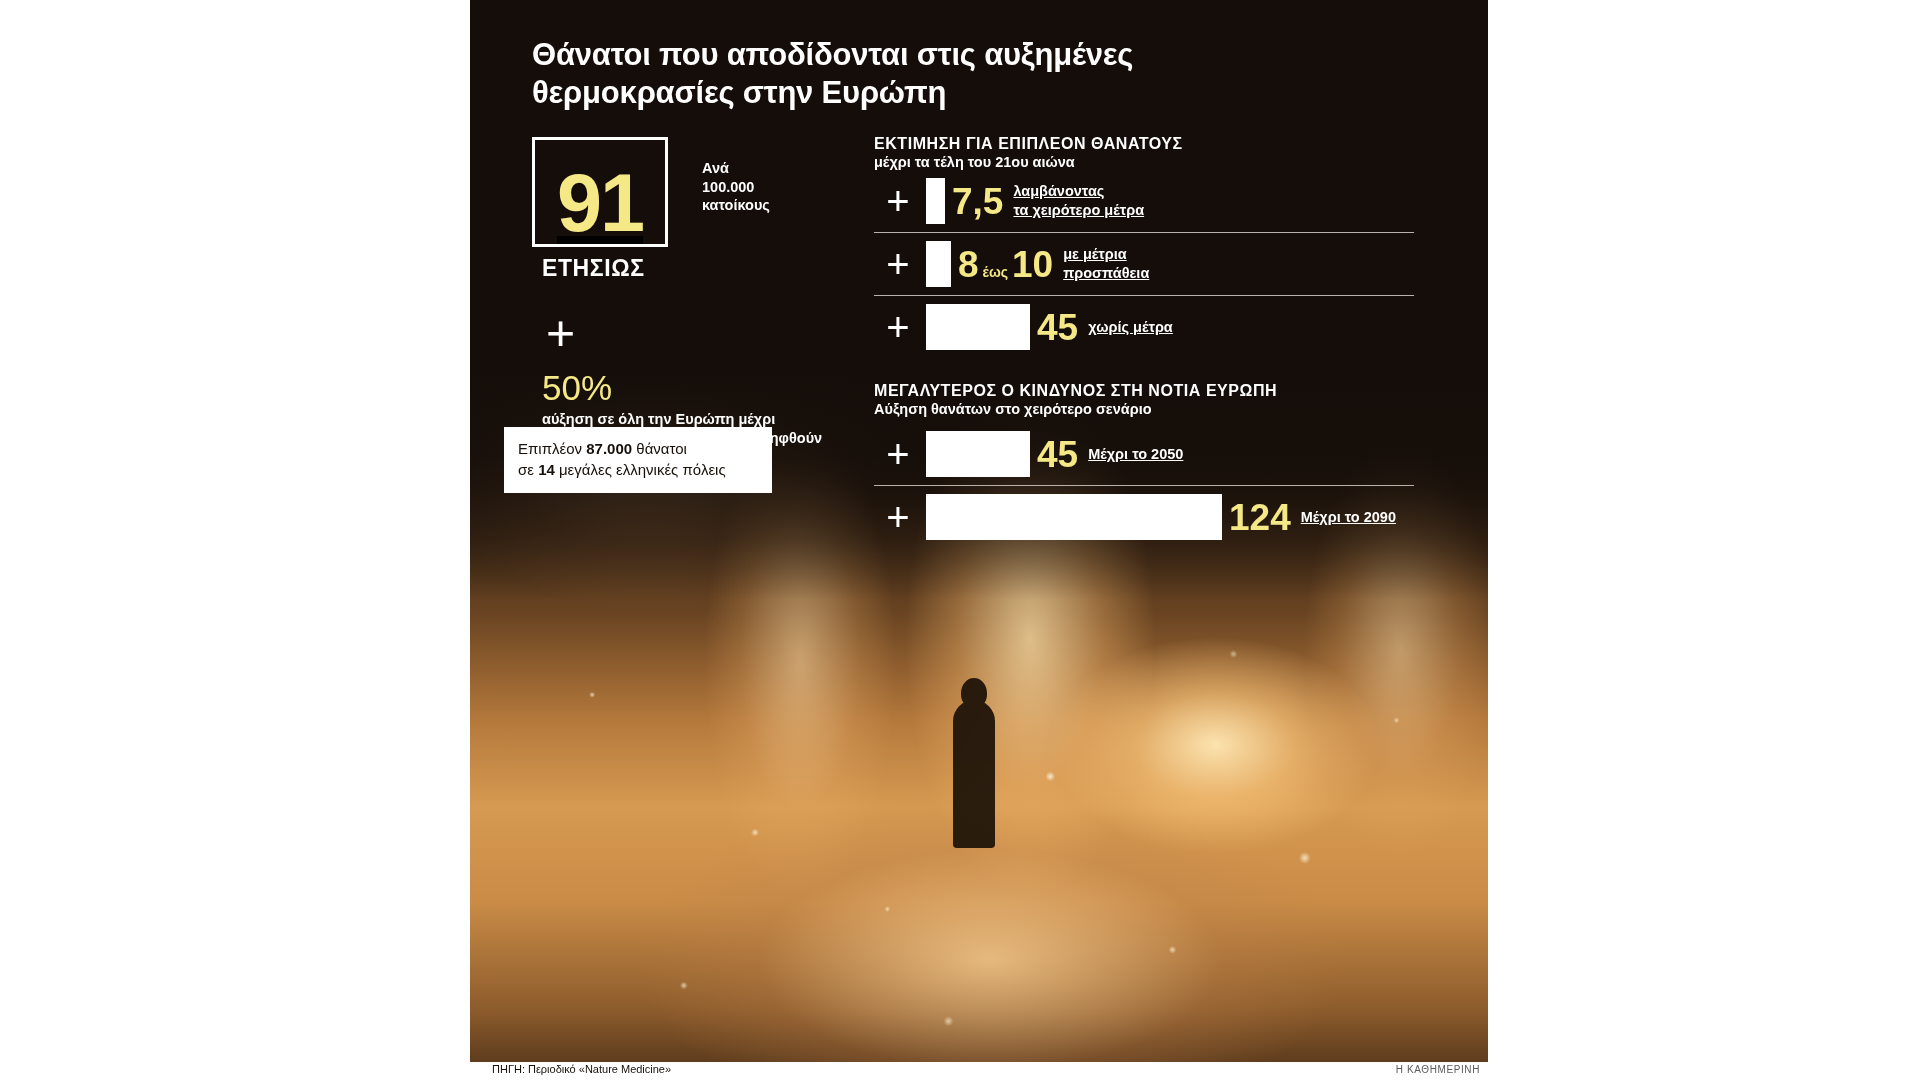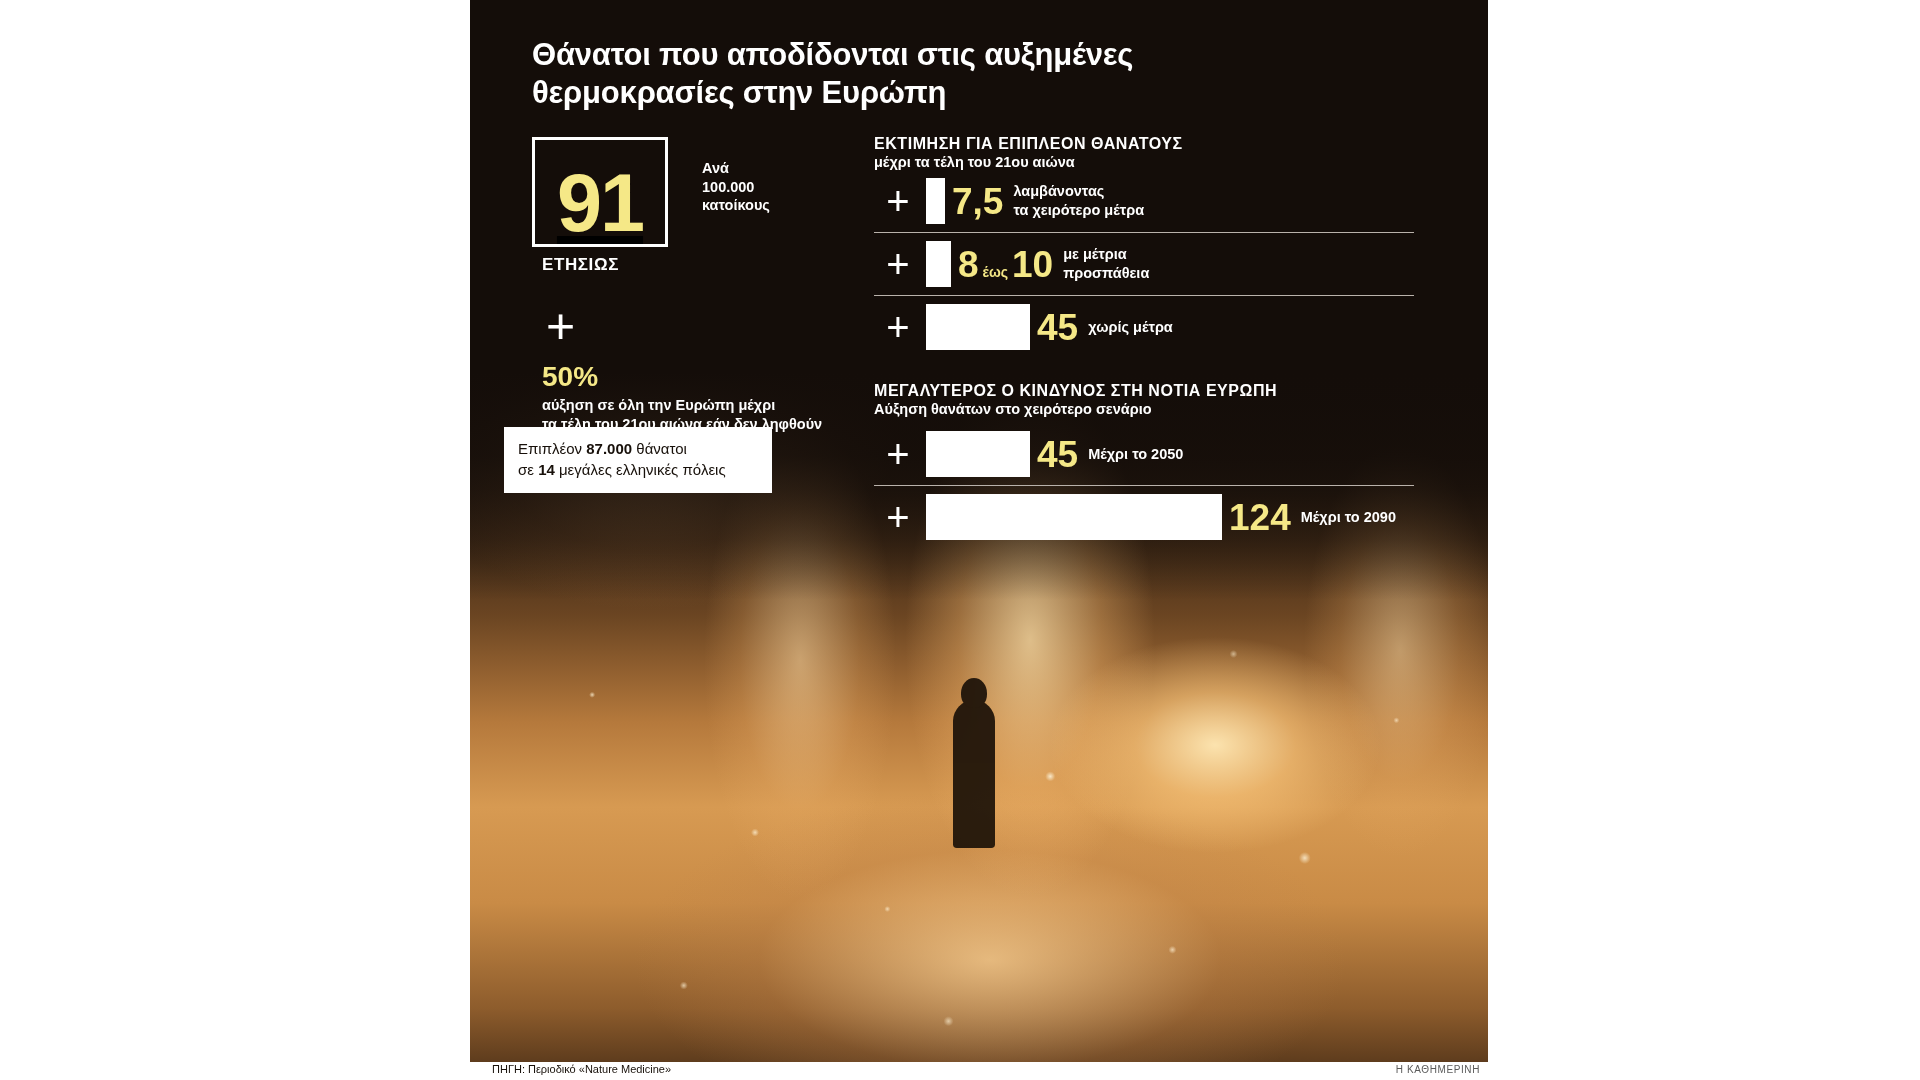--- a/index.html
+++ b/index.html
@@ -99,32 +99,32 @@
   .hero-num {
     color: #f5e887; font-size: 81px; font-weight: bold;
     line-height: 1; letter-spacing: -2px;
   }
   .hero-side {
     position: absolute; left: 170px; top: 22px;
     color: #ffffff; font-size: 14.5px; font-weight: bold; line-height: 1.28;
   }
   .hero-label {
     margin-left: 10px; margin-top: 8px;
-    color: #ffffff; font-size: 17px; font-weight: bold; letter-spacing: .6px;
+    color: #ffffff; font-size: 23px; font-weight: bold; letter-spacing: .6px;
   }
 
   .plus {
     color: #ffffff; font-weight: 300; line-height: 1;
     font-family: "Liberation Sans", sans-serif;
   }
   .plus-left { font-size: 50px; margin-left: 14px; margin-top: 26px; }
 
   .pct {
     margin-left: 10px; margin-top: 12px;
-    color: #f5e887; font-size: 28px; font-weight: bold; line-height: 1;
+    color: #f5e887; font-size: 35px; font-weight: normal; line-height: 1;
   }
   .pct-sub {
     margin-left: 10px; margin-top: 5px;
     color: #ffffff; font-size: 14.5px; font-weight: bold; line-height: 1.33;
   }
 
   #callout {
     position: absolute; left: 34px; top: 427px;
     width: 268px;
     background: #ffffff;
@@ -159,20 +159,21 @@
   .row-num {
     color: #f5e887; font-size: 37px; font-weight: bold; line-height: 1;
     margin-left: 7px; white-space: nowrap;
   }
   .row-num .small {
     font-size: 14px; font-weight: bold; padding: 0 4px;
   }
   .row-desc {
     color: #ffffff; font-size: 14.5px; font-weight: bold; line-height: 1.3;
     margin-left: 10px;
+    text-decoration: underline;
   }
   .rule {
     height: 1px; background: #b9b2ab; margin-left: 4px; width: 540px;
   }
 
   
   #footer {
     position: absolute; left: 470px; top: 1062px;
     width: 1018px; height: 18px;
     background: #ffffff;

